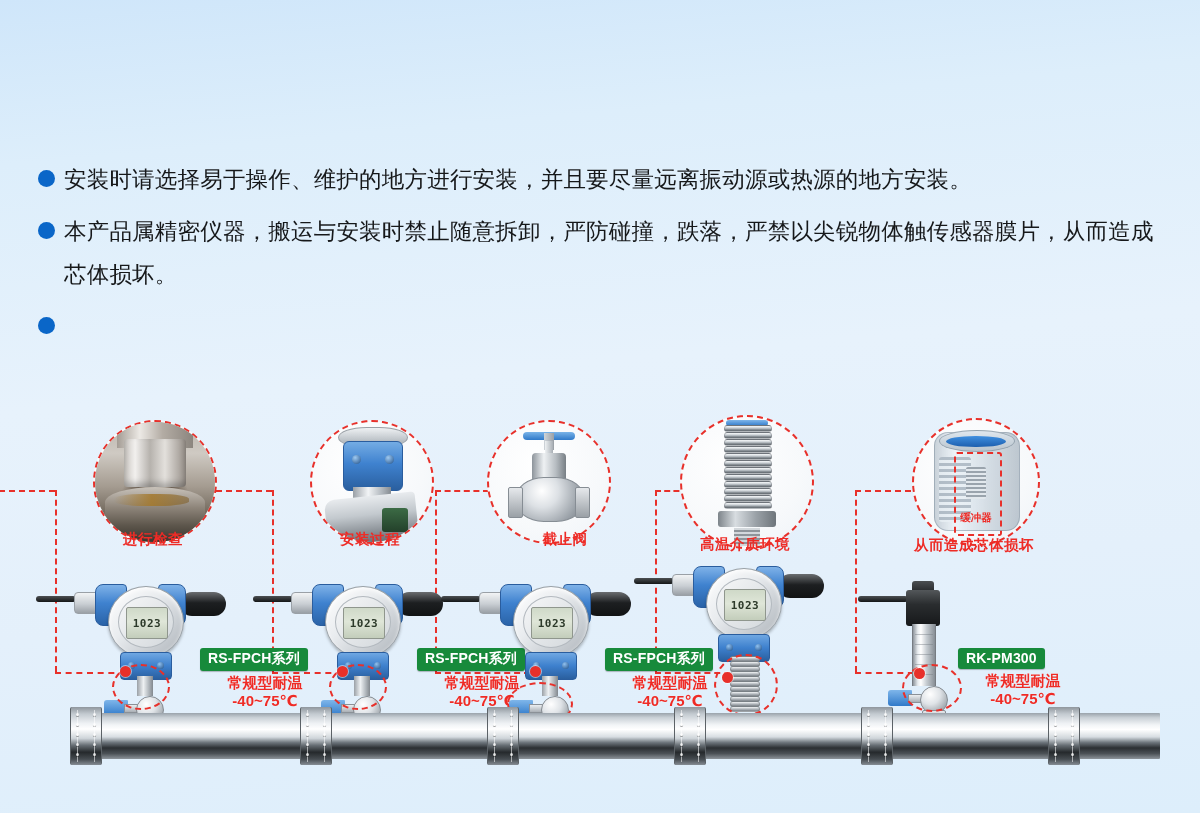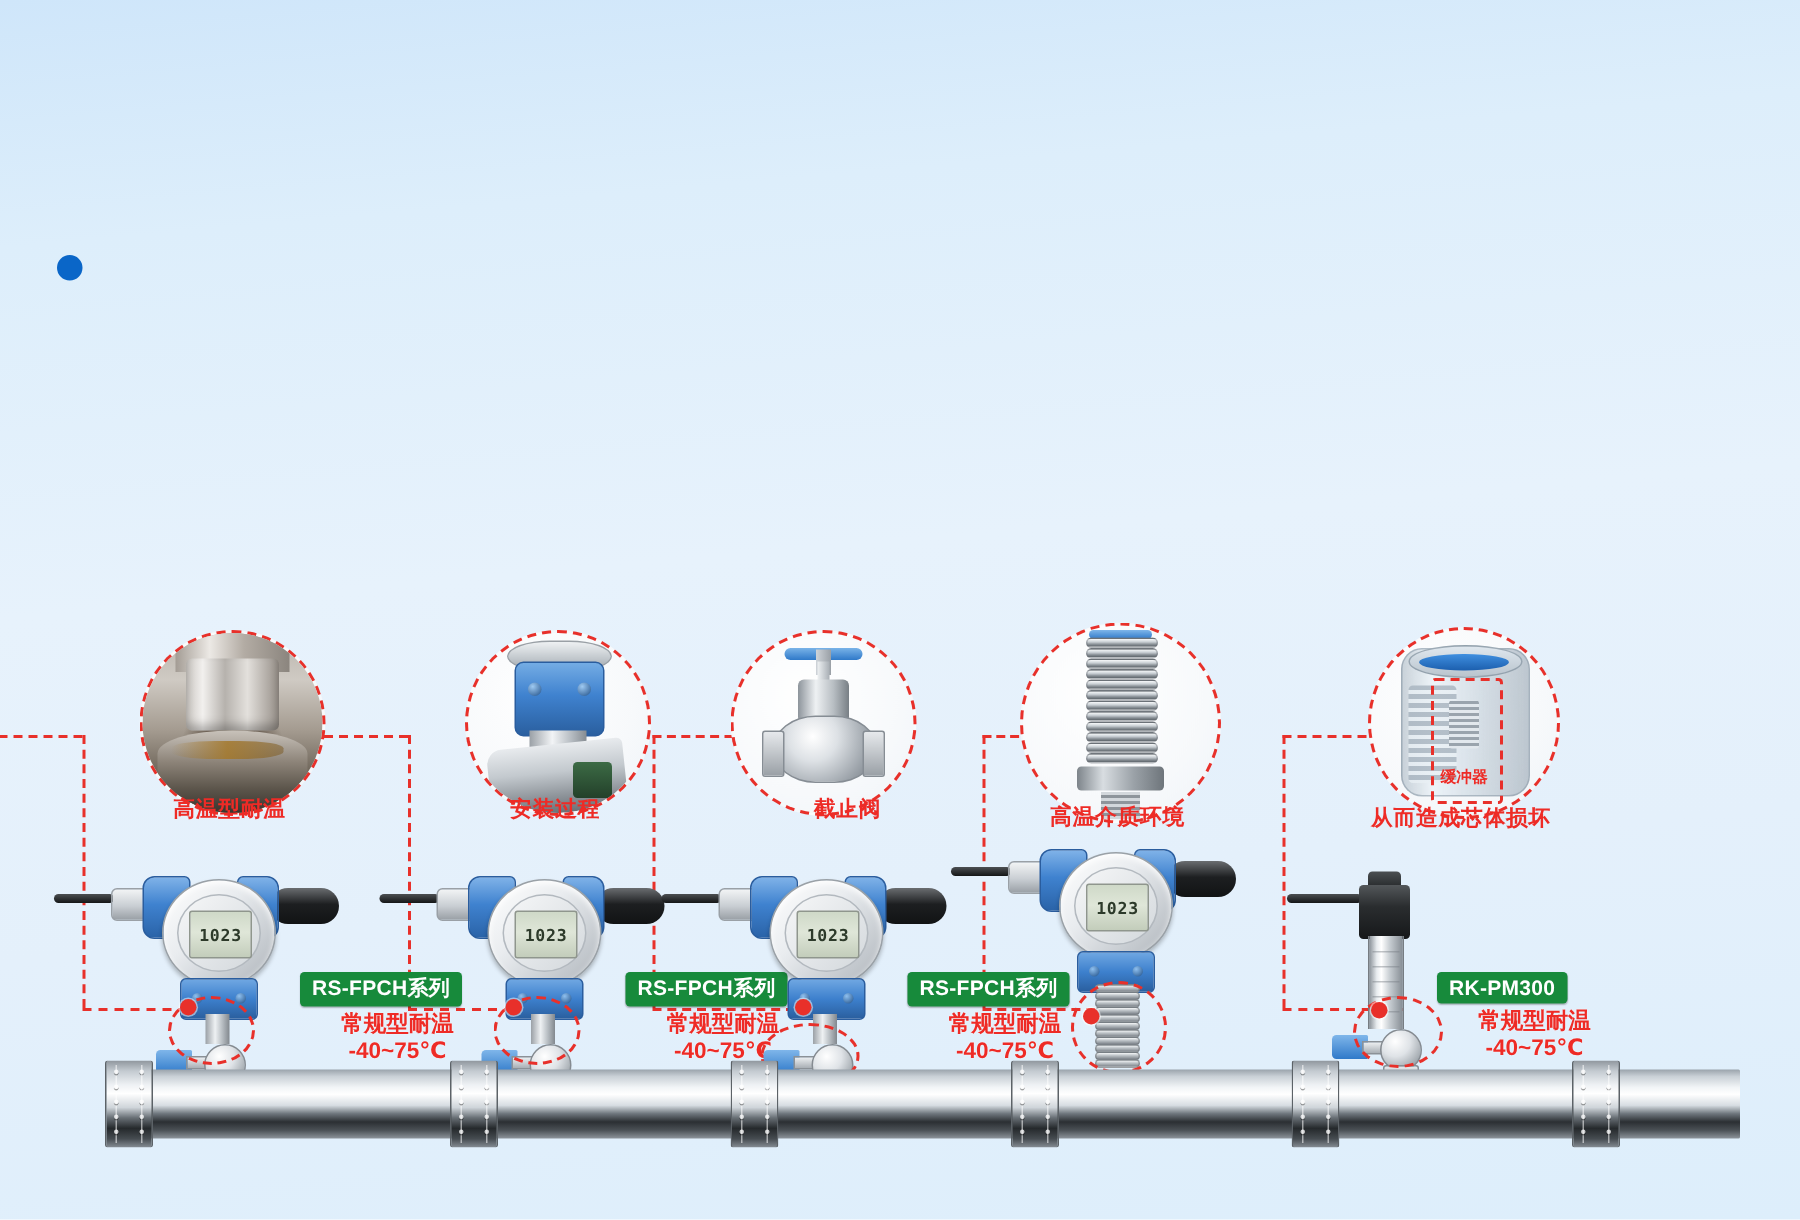--- a/index.html
+++ b/index.html
@@ -350,20 +350,28 @@
 </style>
 </head>
 <body>
 
 <div class="stage">
 
 
   <div class="notes">
     <div class="note">
       <span class="dot"></span>
+      <span>安装时请选择易于操作、维护的地方进行安装，并且要尽量远离振动源或热源的地方安装。</span>
+    </div>
+    <div class="note">
+      <span class="dot"></span>
+      <span>本产品属精密仪器，搬运与安装时禁止随意拆卸，严防碰撞，跌落，严禁以尖锐物体触传感器膜片，从而造成芯体损坏。</span>
+    </div>
+    <div class="note">
+      <span class="dot"></span>
     </div>
   </div>
 
   <div class="diagram">
 
     <div class="h-dash" style="left:-1px;top:90px;width:56px;"></div>
     <div class="v-dash" style="left:55px;top:90px;height:182px;"></div>
     <div class="h-dash" style="left:55px;top:272px;width:70px;"></div>
 
     <div class="h-dash" style="left:216px;top:90px;width:56px;"></div>
@@ -384,21 +392,21 @@
 
     <div class="callout">
       <div class="circ" style="left:93px;top:20px;width:120px;height:120px;">
         <div class="thread-photo">
           <div class="thread-col"></div>
           <div class="thread-nut"></div>
           <div class="thread-base"></div>
           <div class="thread-rust"></div>
         </div>
       </div>
-      <div class="circ-label" style="left:33px;top:130px;">高温型耐温</div>
+      <div class="circ-label" style="left:33px;top:130px;">进行检查</div>
     </div>
 
     <div class="callout">
       <div class="circ" style="left:310px;top:20px;width:120px;height:120px;">
         <div class="blue-head">
           <div class="bh-cap"></div>
           <div class="bh-box">
             <i style="left:14%;top:26%;"></i>
             <i style="right:14%;top:26%;"></i>
           </div>

